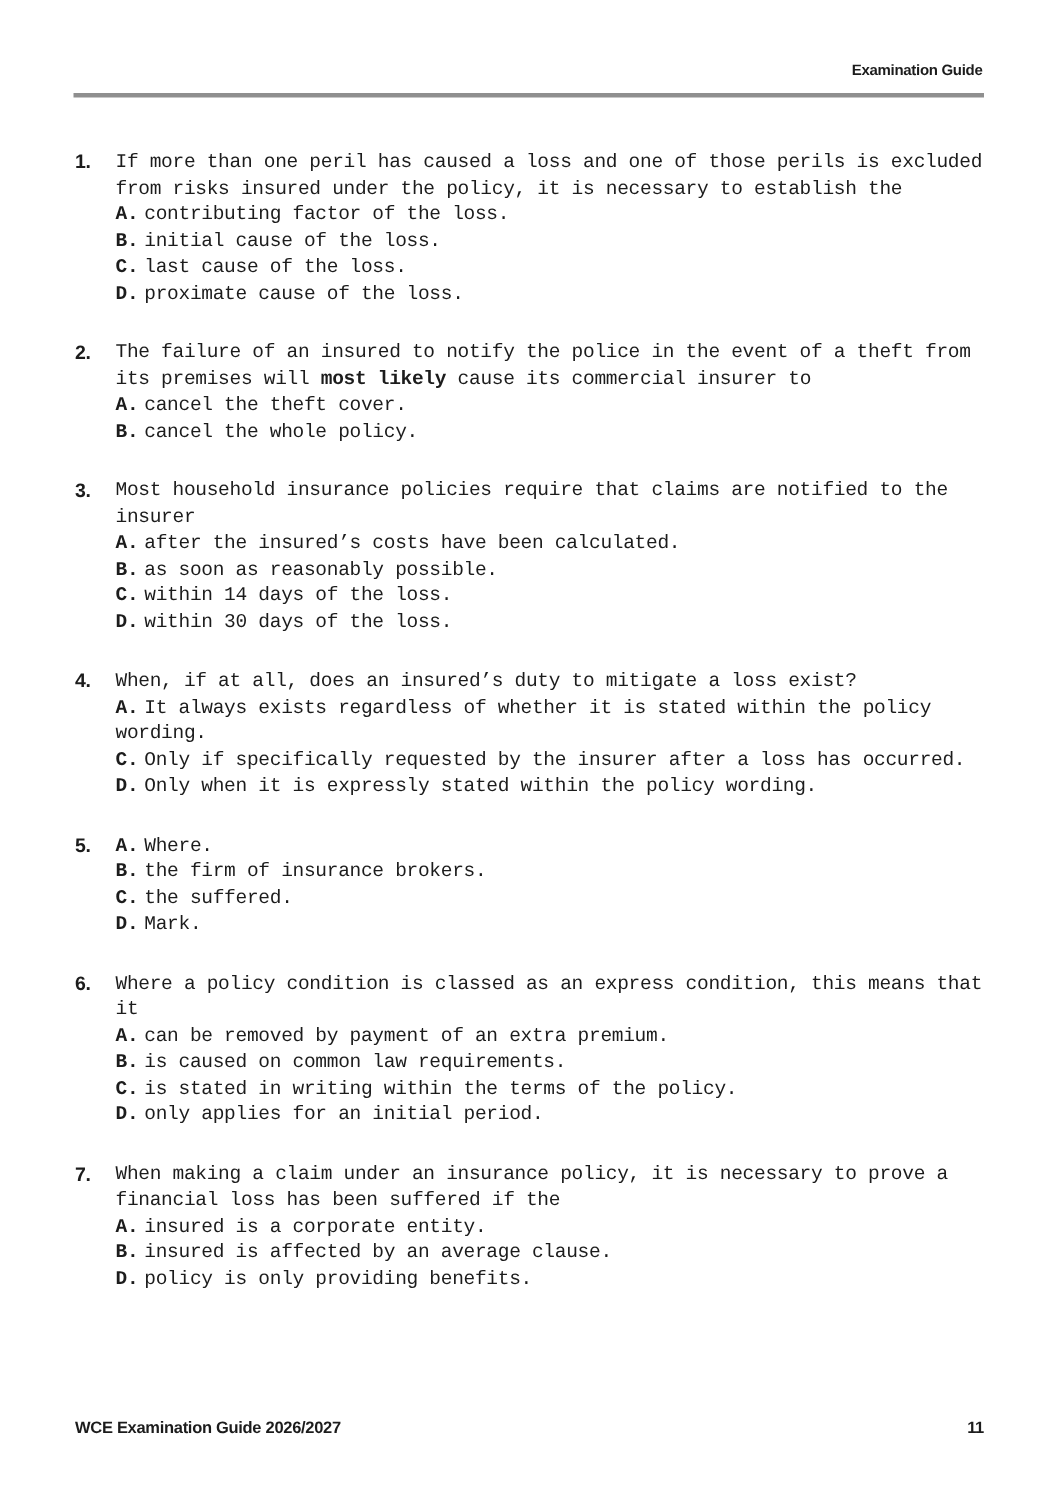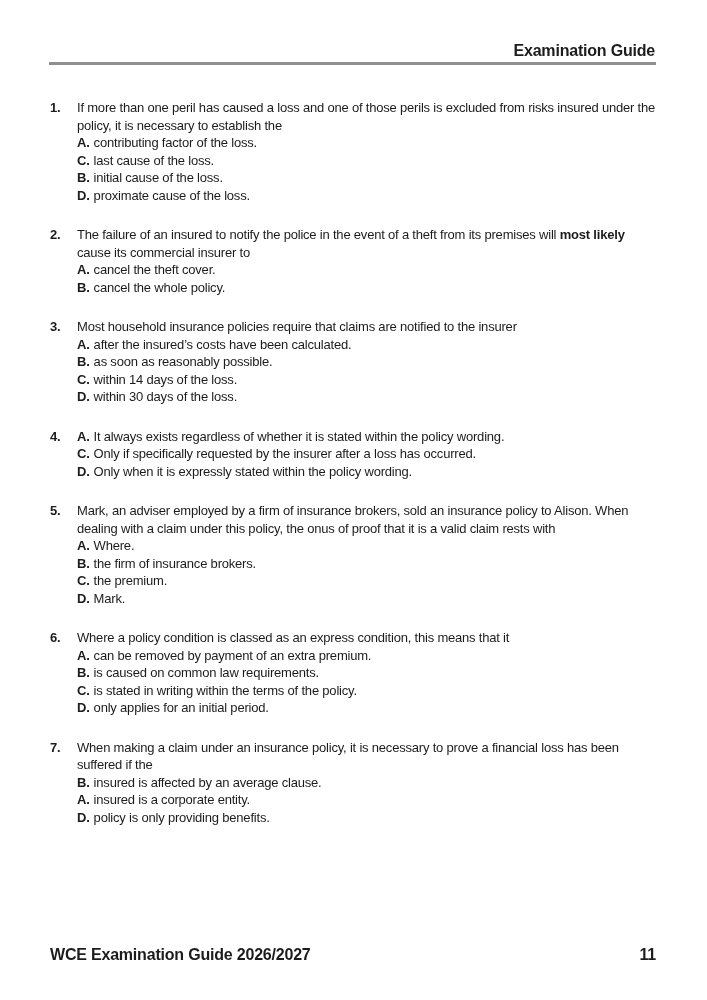--- a/index.html
+++ b/index.html
@@ -18,21 +18,21 @@
     letter-spacing: -0.2px;
     overflow: hidden;
   }
   .header {
     position: absolute;
     top: 42px;
     left: 50px;
     right: 52px;
     text-align: right;
     font-weight: bold;
-    font-size: 16px;
+    font-size: 10px;
   }
   .rule {
     position: absolute;
     top: 62px;
     left: 49px;
     right: 51px;
     height: 3px;
     background: #8f8f8f;
   }
   .content {
@@ -45,57 +45,58 @@
     display: flex;
     margin-bottom: 22px;
     line-height: 17.5px;
   }
   .qnum {
     flex: 0 0 27px;
     font-weight: bold;
   }
   .qbody {
     flex: 1 1 auto;
+    font-family: Liberation Mono, monospace;
   }
   .bold, .letter {
     font-weight: bold;
   }
   .option .letter {
     margin-right: 4px;
   }
   .footer {
     position: absolute;
     top: 946px;
     left: 50px;
     right: 51px;
     display: flex;
     justify-content: space-between;
     font-weight: bold;
-    font-size: 16px;
+    font-size: 11px;
   }
 </style>
 </head>
 <body>
 
 <div class="page">
   <div class="header">
     <span>Examination Guide</span>
   </div>
   <div class="rule"></div>
   <main class="content">
   <div class="question">
     <div class="qnum">1.</div>
     <div class="qbody">
       <div class="stem"><span>If more than one peril has caused a loss and one of those perils is excluded from risks insured under the policy, it is necessary to establish the</span></div>
       <div class="options">
   <div class="option"><span class="letter">A.</span><span class="optext">contributing factor of the loss.</span></div>
 
+  <div class="option"><span class="letter">B.</span><span class="optext">initial cause of the loss.</span></div>
+
   <div class="option"><span class="letter">C.</span><span class="optext">last cause of the loss.</span></div>
-
-  <div class="option"><span class="letter">B.</span><span class="optext">initial cause of the loss.</span></div>
 
   <div class="option"><span class="letter">D.</span><span class="optext">proximate cause of the loss.</span></div>
 </div>
     </div>
   </div>
 
   <div class="question">
     <div class="qnum">2.</div>
     <div class="qbody">
       <div class="stem"><span>The failure of an insured to notify the police in the event of a theft from its premises will </span><span class="bold">most likely</span><span> cause its commercial insurer to</span></div>
@@ -121,41 +122,41 @@
   <div class="option"><span class="letter">C.</span><span class="optext">within 14 days of the loss.</span></div>
 
   <div class="option"><span class="letter">D.</span><span class="optext">within 30 days of the loss.</span></div>
 </div>
     </div>
   </div>
 
   <div class="question">
     <div class="qnum">4.</div>
     <div class="qbody">
+      <div class="stem"><span>When, if at all, does an insured’s duty to mitigate a loss exist?</span></div>
       <div class="options">
   <div class="option"><span class="letter">A.</span><span class="optext">It always exists regardless of whether it is stated within the policy wording.</span></div>
 
 
   <div class="option"><span class="letter">C.</span><span class="optext">Only if specifically requested by the insurer after a loss has occurred.</span></div>
 
   <div class="option"><span class="letter">D.</span><span class="optext">Only when it is expressly stated within the policy wording.</span></div>
 </div>
     </div>
   </div>
 
   <div class="question">
     <div class="qnum">5.</div>
     <div class="qbody">
-      <div class="stem"><span>Mark, an adviser employed by a firm of insurance brokers, sold an insurance policy to Alison.  When dealing with a claim under this policy, the onus of proof that it is a valid claim rests with</span></div>
       <div class="options">
   <div class="option"><span class="letter">A.</span><span class="optext">Where.</span></div>
 
   <div class="option"><span class="letter">B.</span><span class="optext">the firm of insurance brokers.</span></div>
 
-  <div class="option"><span class="letter">C.</span><span class="optext">the premium.</span></div>
+  <div class="option"><span class="letter">C.</span><span class="optext">the suffered.</span></div>
 
   <div class="option"><span class="letter">D.</span><span class="optext">Mark.</span></div>
 </div>
     </div>
   </div>
 
   <div class="question">
     <div class="qnum">6.</div>
     <div class="qbody">
       <div class="stem"><span>Where a policy condition is classed as an express condition, this means that it</span></div>
@@ -169,23 +170,23 @@
   <div class="option"><span class="letter">D.</span><span class="optext">only applies for an initial period.</span></div>
 </div>
     </div>
   </div>
 
   <div class="question">
     <div class="qnum">7.</div>
     <div class="qbody">
       <div class="stem"><span>When making a claim under an insurance policy, it is necessary to prove a financial loss has been suffered if the</span></div>
       <div class="options">
+  <div class="option"><span class="letter">A.</span><span class="optext">insured is a corporate entity.</span></div>
+
   <div class="option"><span class="letter">B.</span><span class="optext">insured is affected by an average clause.</span></div>
-
-  <div class="option"><span class="letter">A.</span><span class="optext">insured is a corporate entity.</span></div>
 
 
   <div class="option"><span class="letter">D.</span><span class="optext">policy is only providing benefits.</span></div>
 </div>
     </div>
   </div>
 </main>
   <div class="footer">
     <span>WCE Examination Guide 2026/2027</span>
     <span>11</span>

